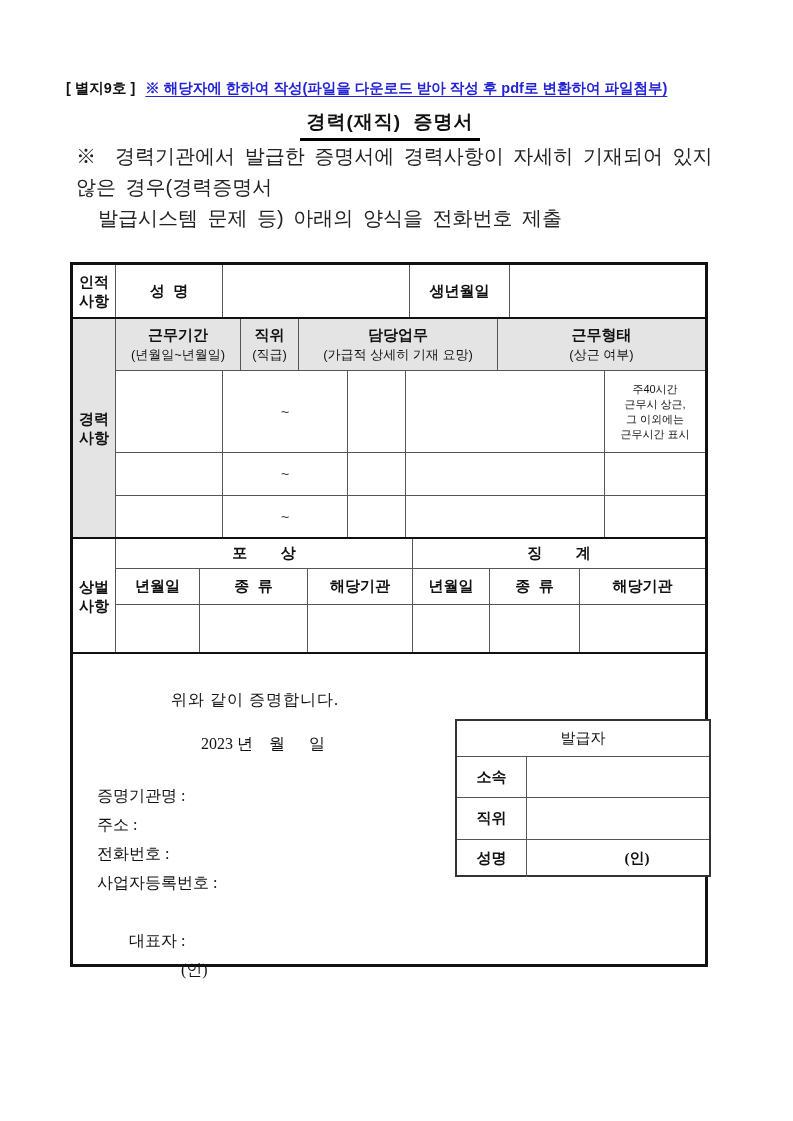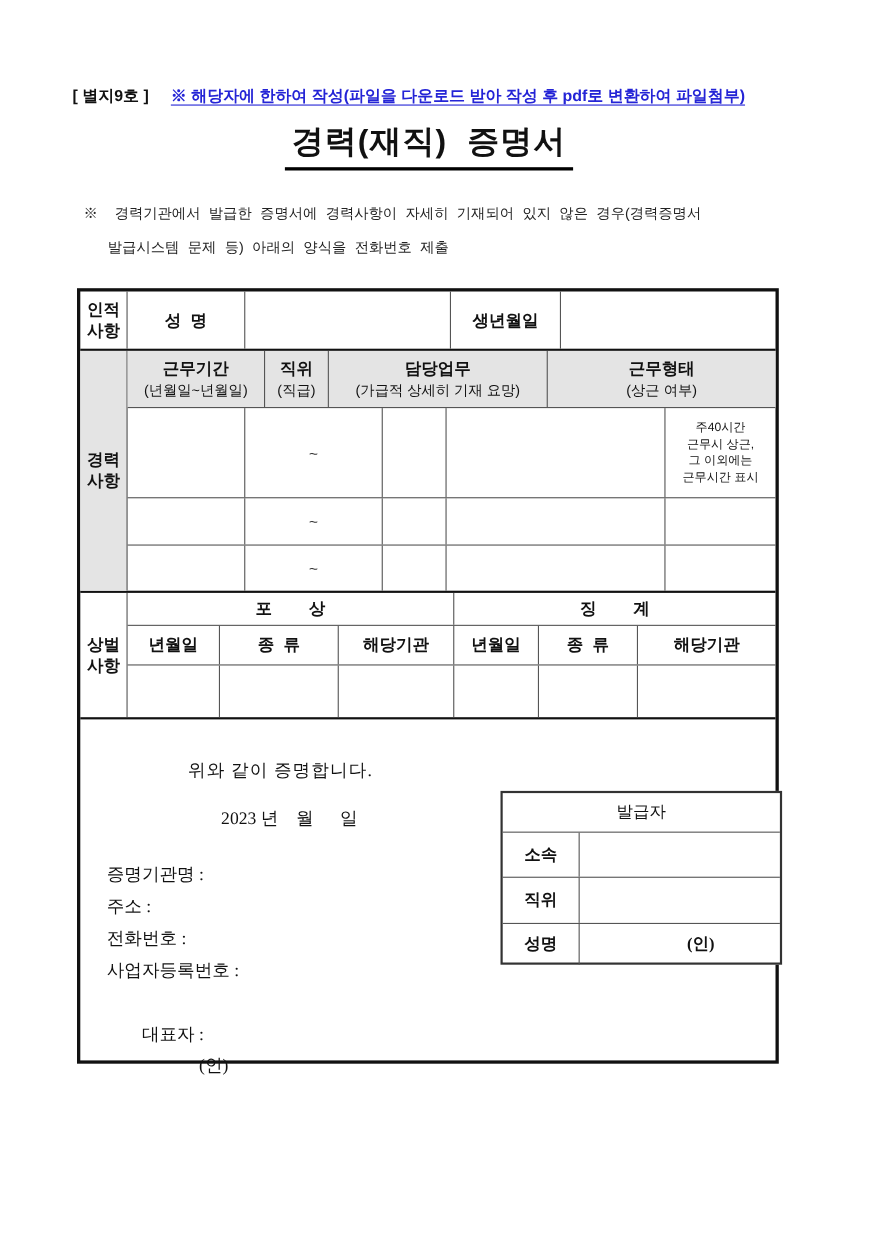--- a/index.html
+++ b/index.html
@@ -5,28 +5,28 @@
   html,body{margin:0;padding:0;}
   body{
     width:793px;height:1121px;position:relative;background:#ffffff;
     font-family:"Liberation Sans",sans-serif;color:#111;overflow:hidden;
   }
   .pre{white-space:pre-wrap;}
 
   
   .head-wrap{position:absolute;left:66px;top:78px;width:648px;}
   .tagline{font-size:14.5px;font-weight:bold;line-height:20px;}
-  .tagline .tag{color:#111;margin-right:16px;}
+  .tagline .tag{color:#111;margin-right:6px;}
   .tagline .link{color:#2424d6;text-decoration:underline;text-underline-offset:3px;cursor:pointer;}
   .title-row{text-align:center;margin-top:11px;}
   .doc-title{
-    display:inline-block;font-size:29px;font-weight:bold;letter-spacing:1px;
+    display:inline-block;font-size:19px;font-weight:bold;letter-spacing:1px;
     border-bottom:3px solid #000;padding:0 6px 3px;white-space:pre;
   }
-  .note{margin-top:23px;font-size:13px;line-height:31px;word-spacing:4px;color:#222;}
+  .note{font-size:20px;line-height:31px;word-spacing:4px;color:#222;}
   .note .l1{padding-left:10px;}
   .note .l2{padding-left:32px;}
 
   
   .form-table{
     position:absolute;left:70px;top:262px;width:638px;height:705px;
     border:3px solid #111;box-sizing:border-box;background:#fff;
     font-size:15px;
   }
   .row{display:flex;box-sizing:border-box;}

